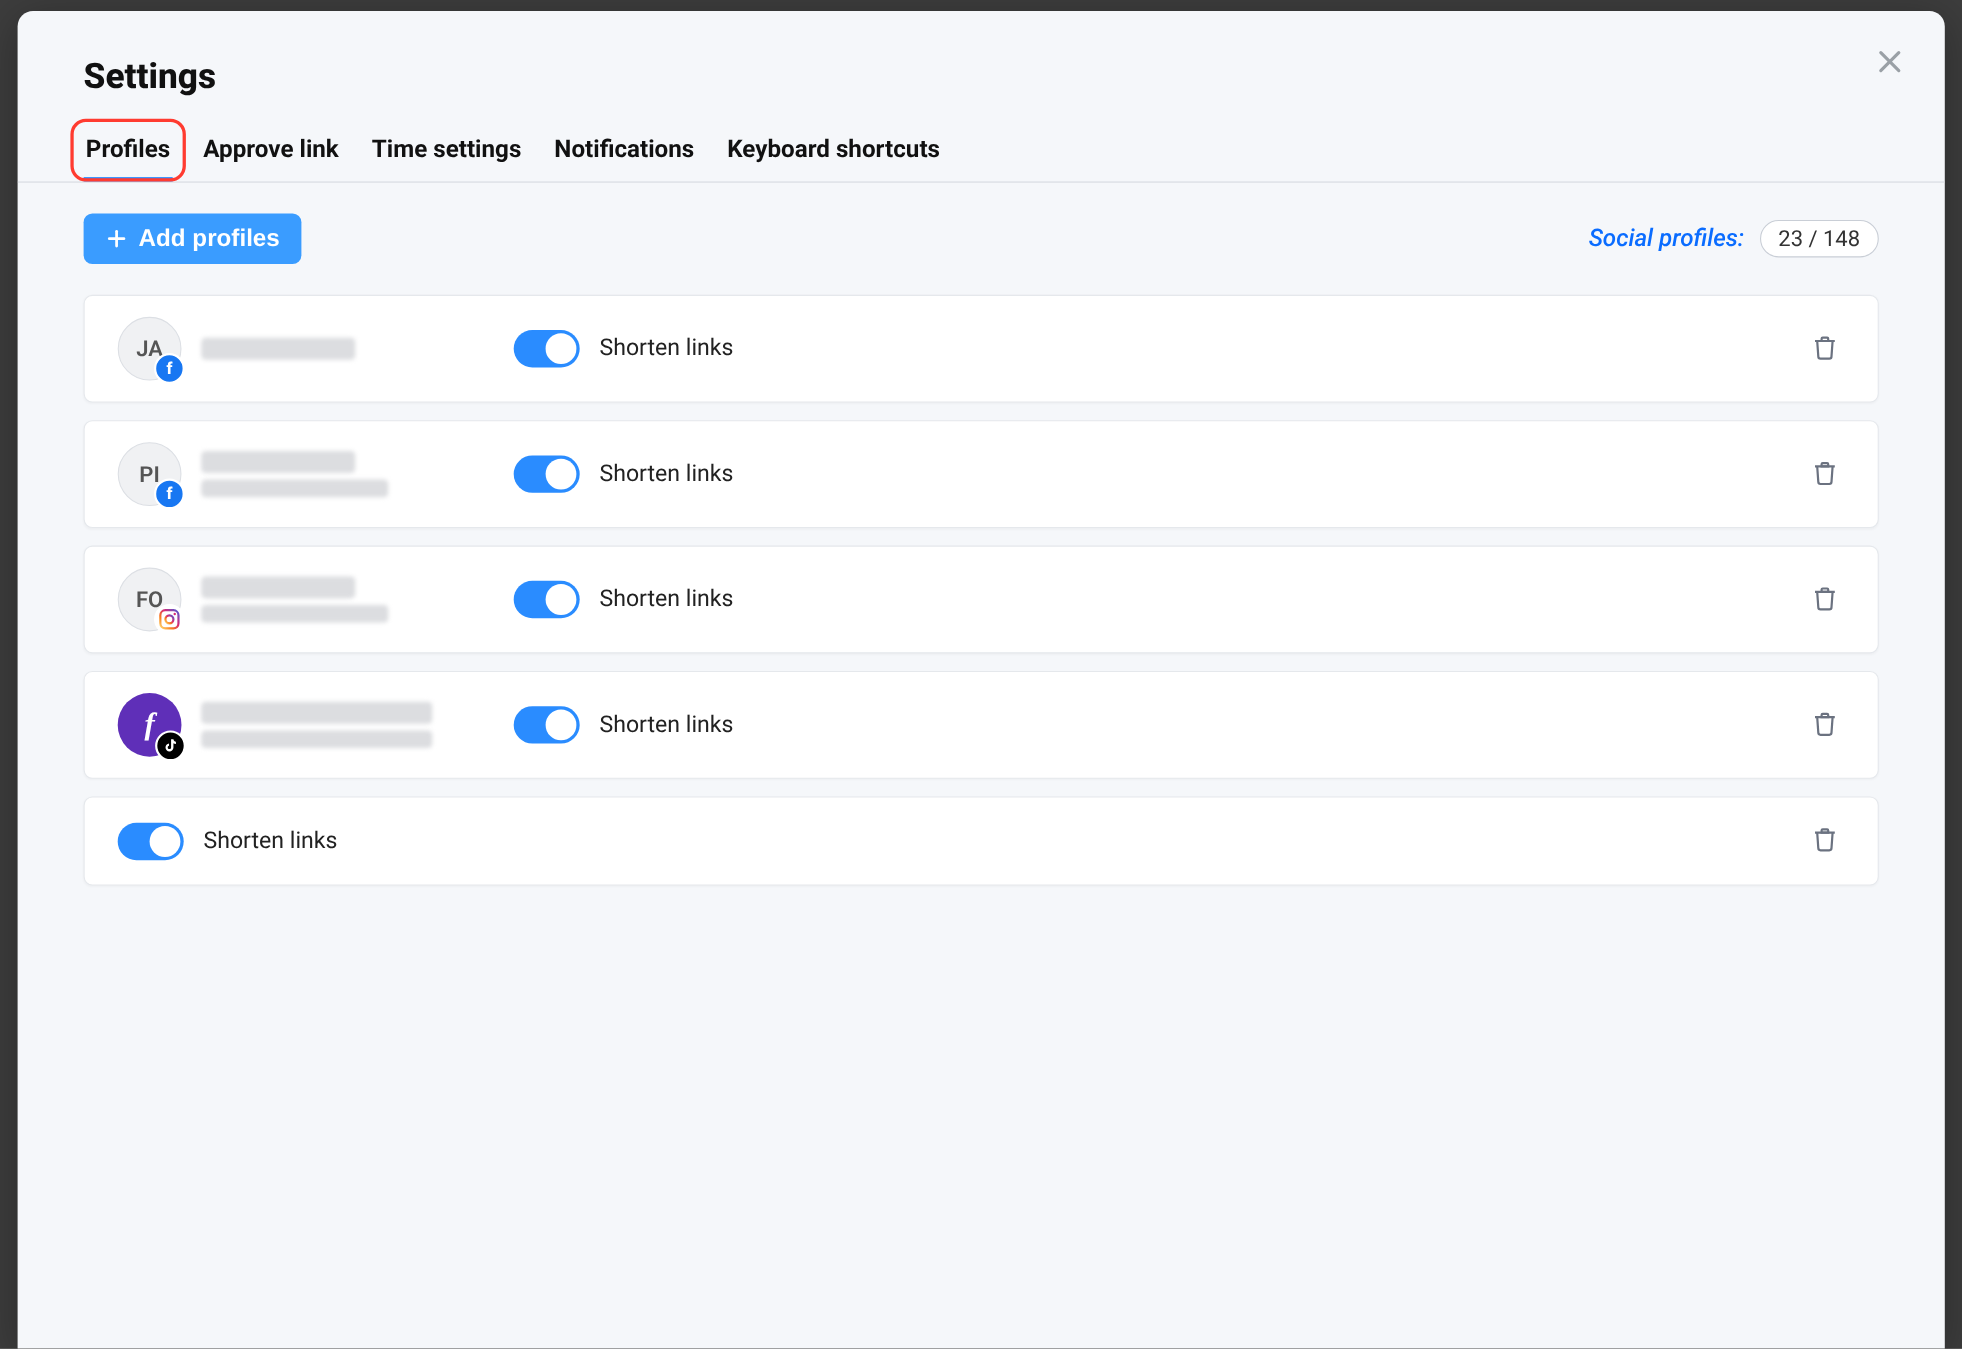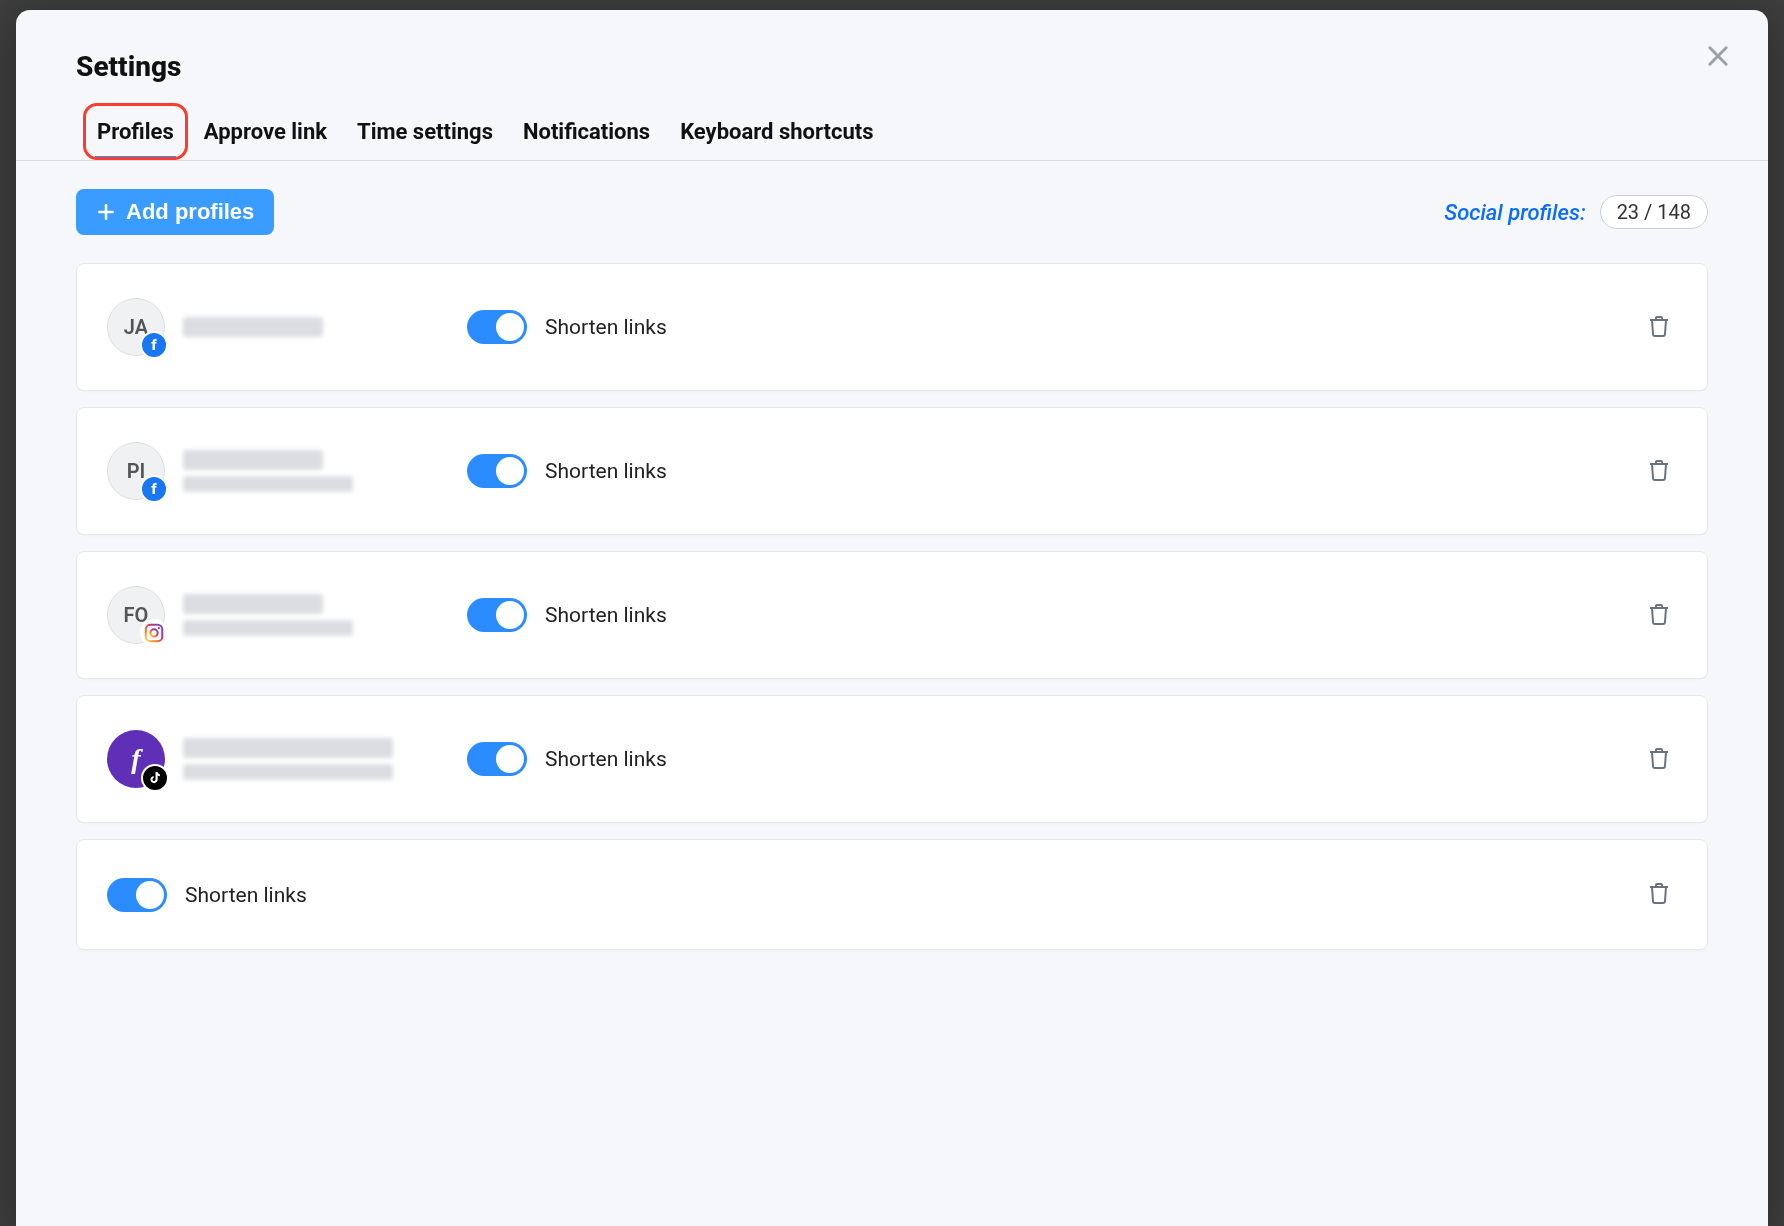--- a/index.html
+++ b/index.html
@@ -41,21 +41,21 @@
     background: transparent;
     border: none;
     cursor: pointer;
     color: #9aa0a6;
     display: flex;
     align-items: center;
     justify-content: center;
   }
   .close-btn svg { width: 28px; height: 28px; }
   .dialog-title {
-    font-size: 28px;
+    font-size: 32px;
     font-weight: 800;
     color: #111;
     margin-bottom: 28px;
   }
   .tabs {
     display: flex;
     gap: 26px;
     padding: 0 60px;
     border-bottom: 1px solid #d6dadf;
     position: relative;
@@ -128,21 +128,21 @@
   }
   .profile-list {
     display: flex;
     flex-direction: column;
     gap: 16px;
   }
   .profile-card {
     background: #fff;
     border: 1px solid #e5e8ec;
     border-radius: 8px;
-    padding: 34px 30px;
+    padding: 19px 30px;
     display: flex;
     align-items: center;
     box-shadow: 0 1px 2px rgba(0,0,0,0.03);
     justify-content: center;
   }
   .profile-left {
     display: flex;
     align-items: center;
     gap: 18px;
     flex: 0 0 360px;
@@ -243,21 +243,21 @@
         <line x1="5" y1="5" x2="19" y2="19"></line>
         <line x1="19" y1="5" x2="5" y2="19"></line>
       </svg>
   </button>
 
   <div class="dialog-header">
     <h1 class="dialog-title">Settings</h1>
   </div>
 
   <div class="tabs">
-    <div class="tab active" style="position:relative;margin-left:19px;">
+    <div class="tab active" style="position:relative;">
       <span>Profiles</span>
       <span class="tab-highlight"></span>
     </div>
     <div class="tab"><span>Approve link</span></div>
     <div class="tab"><span>Time settings</span></div>
     <div class="tab"><span>Notifications</span></div>
     <div class="tab"><span>Keyboard shortcuts</span></div>
   </div>
 
   <div class="content">

